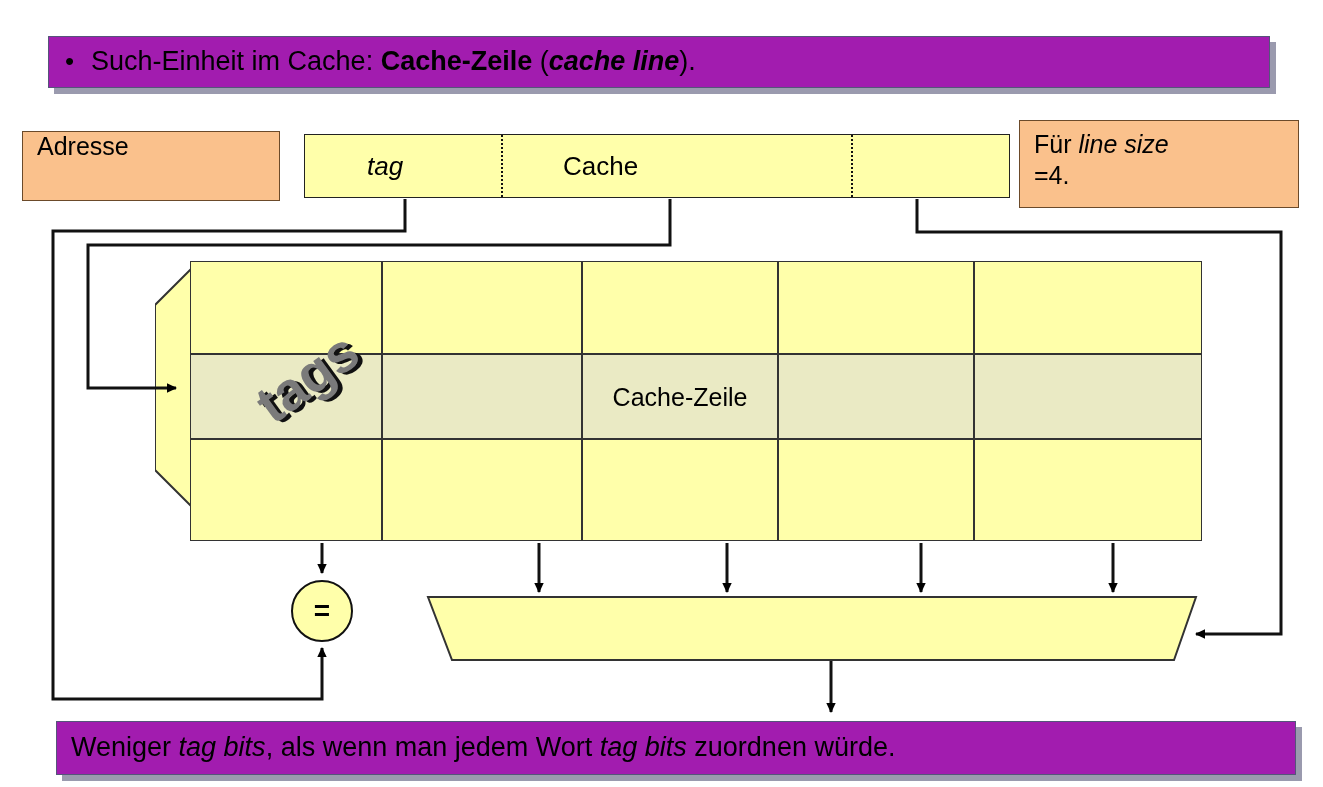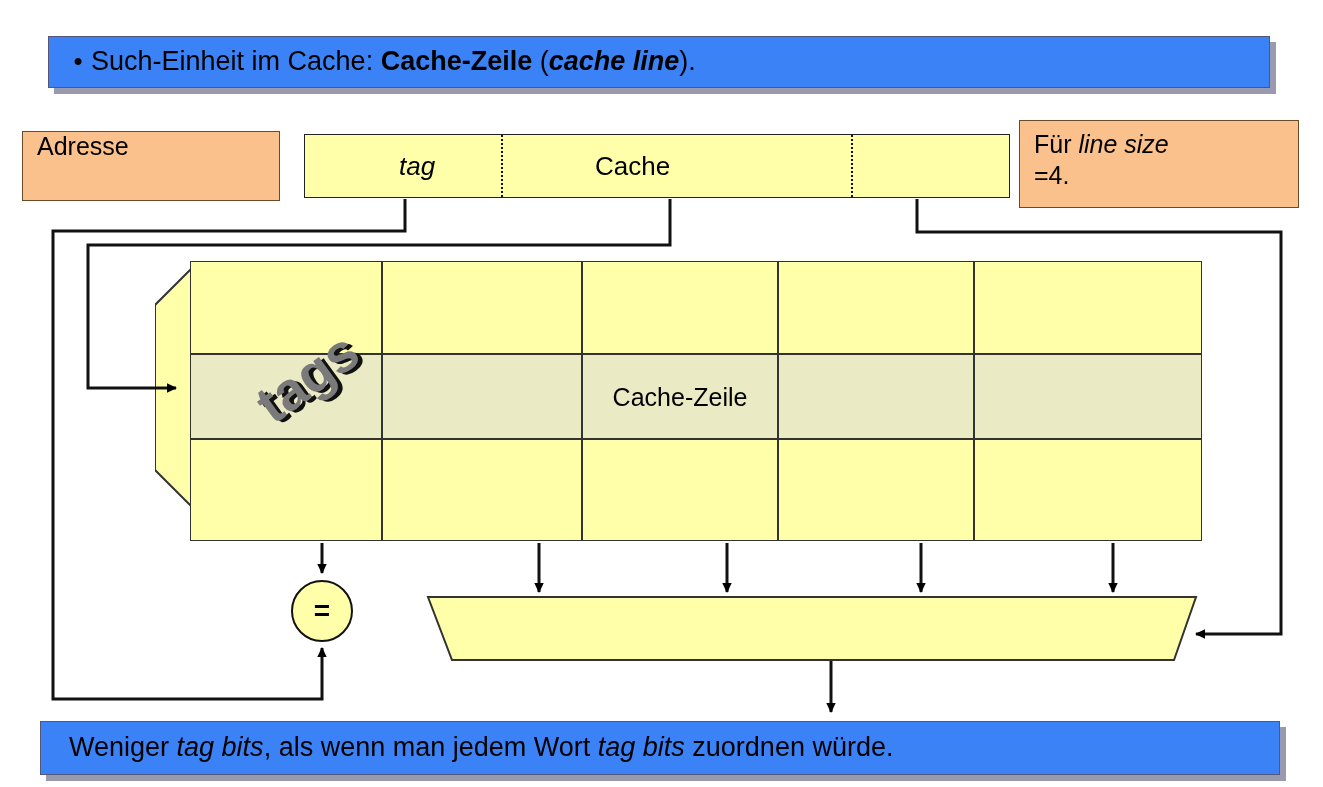--- a/index.html
+++ b/index.html
@@ -2,45 +2,45 @@
 <html><head>
 <meta charset="utf-8">
 <style>
   html,body{margin:0;padding:0;background:#ffffff;}
   body{width:1323px;height:787px;position:relative;overflow:hidden;
        font-family:"Liberation Sans","DejaVu Sans",sans-serif;color:#000;}
 
   .stage{position:absolute;left:0;top:0;width:1323px;height:787px;}
 
   
-  .callout{position:absolute;background:#3b82f6;border:1px solid #55557a;
+  .callout{position:absolute;background:#a21caf;border:1px solid #55557a;
            box-shadow:6px 6px 0 0 #9a9aae;box-sizing:border-box;
-           display:flex;align-items:center;text-align:center;}
+           display:flex;align-items:center;}
   .callout .txt{font-size:27px;line-height:1.15;white-space:nowrap;}
 
   #top-callout{left:48px;top:36px;width:1222px;height:52px;padding-left:16px;}
-  #bottom-callout{left:40px;top:721px;width:1240px;height:54px;padding-left:28px;}
+  #bottom-callout{left:56px;top:721px;width:1240px;height:54px;padding-left:14px;}
 
   .bullet{display:inline-block;width:26px;font-size:26px;}
 
   
   .orange{position:absolute;background:#FAC18C;border:1px solid #6b4a2a;
           box-sizing:border-box;}
   #addr-box{left:22px;top:131px;width:258px;height:70px;
             display:flex;align-items:flex-start;padding-left:14px;}
   #addr-box .txt{font-size:25px;}
   #note-box{left:1019px;top:120px;width:280px;height:88px;
             padding:8px 6px 0 14px;}
   #note-box .txt{font-size:25px;line-height:1.22;}
 
   
   #addr-field{position:absolute;left:304px;top:134px;width:706px;height:64px;
               background:#FFFFAA;border:1px solid #222;box-sizing:border-box;}
   #addr-field .seg-label{position:absolute;top:50%;transform:translateY(-50%);
-              font-size:26px;white-space:nowrap;margin-left:32px;}
+              font-size:26px;white-space:nowrap;}
   #lbl-tag{left:62px;font-style:italic;}
   #lbl-index{left:258px;}
   .vdash{position:absolute;top:0;bottom:0;width:0;
          border-left:2px dotted #111;}
 
   
   #array{position:absolute;left:190px;top:261px;width:1012px;height:280px;}
   .cell{position:absolute;background:#FFFFAA;border:1px solid #333;
         box-sizing:border-box;}
   .cell.hl{background:#EAEAC4;}

